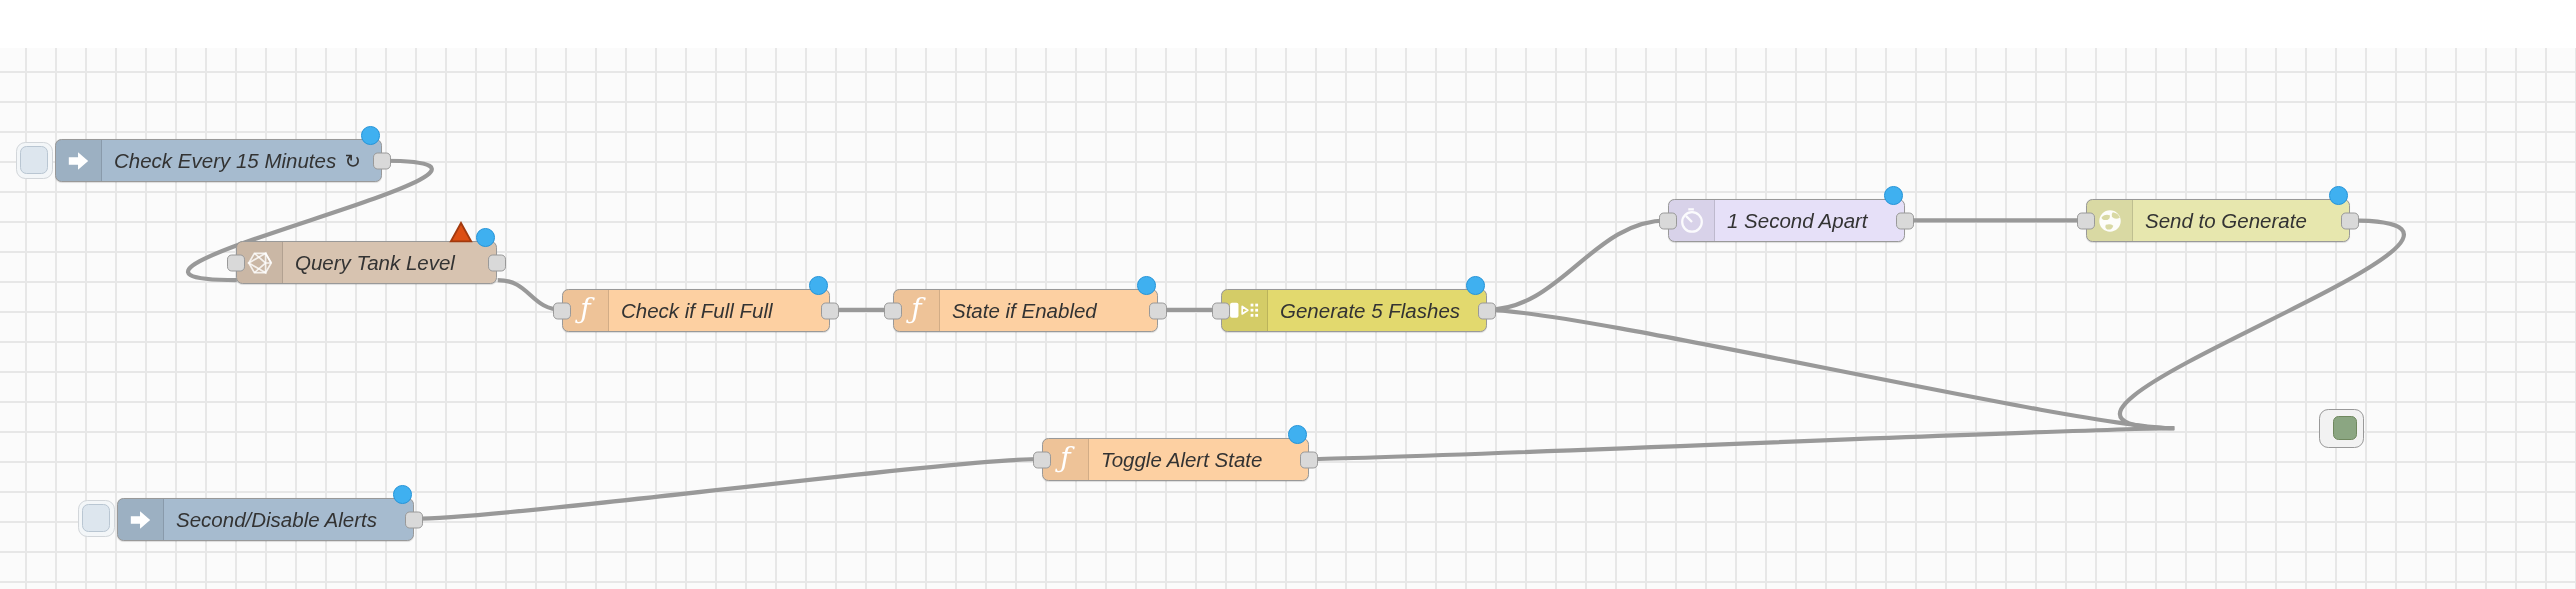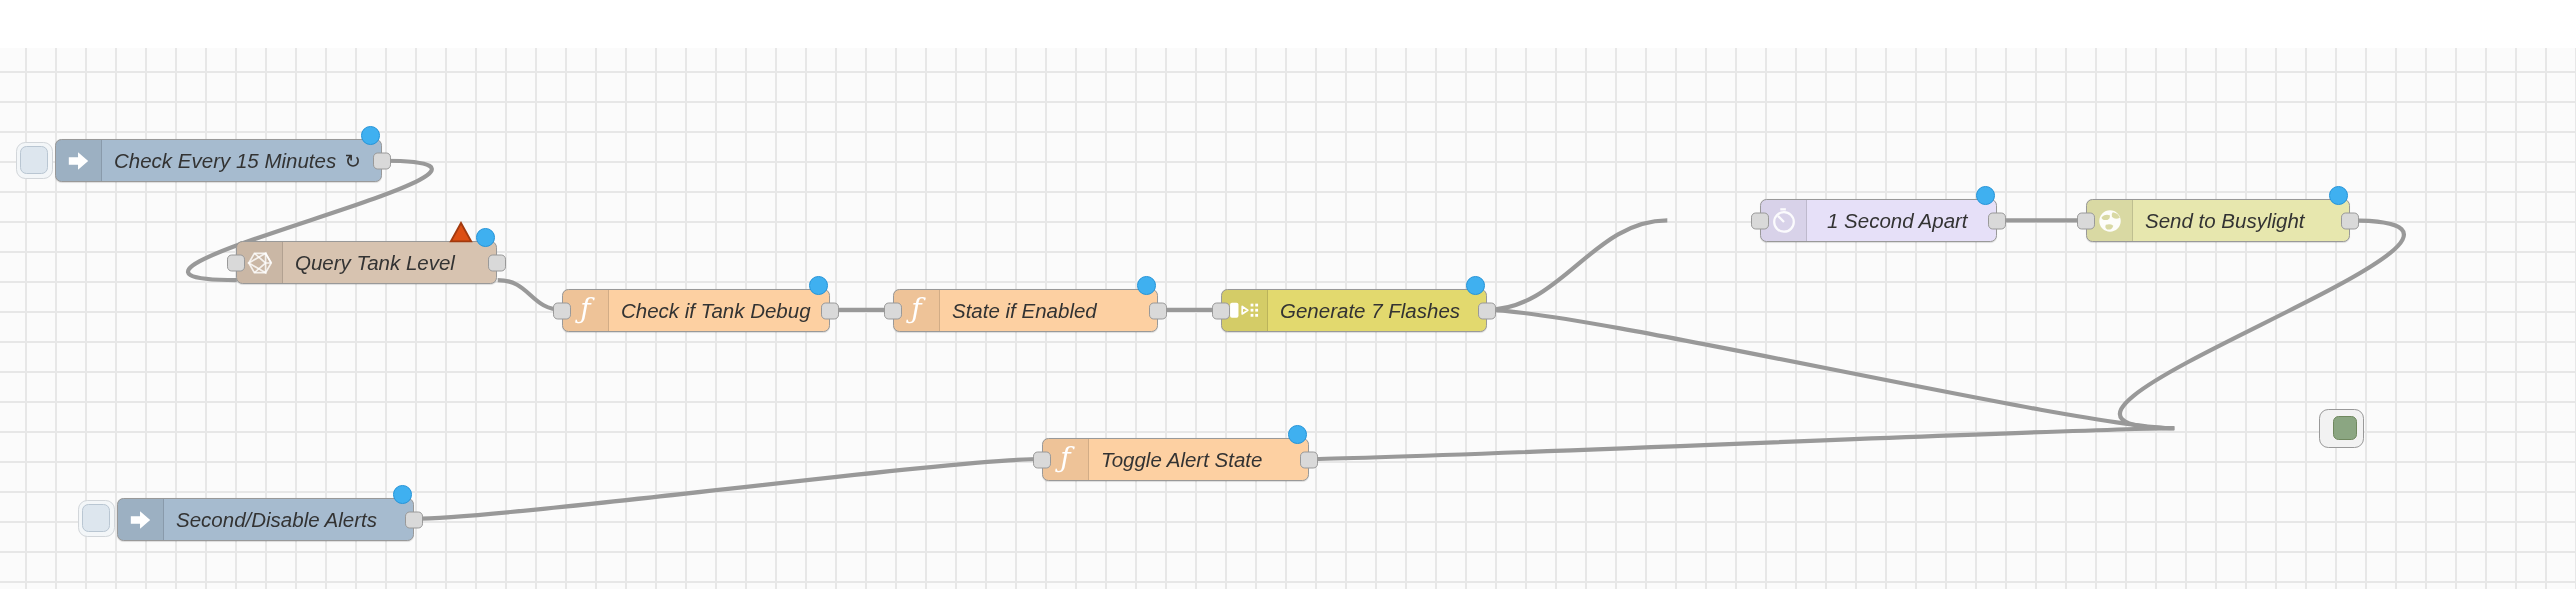--- a/index.html
+++ b/index.html
@@ -128,21 +128,21 @@
     <div class="changed-dot"></div>
     <svg class="error-triangle" width="24" height="22.4" viewBox="0 0 26 24">
       <polygon points="13,2 24,22 2,22" fill="#dd4f13" stroke="#a23a0e" stroke-width="2"></polygon>
     </svg>
   </div>
 
   <div class="node fill-function" style="left:562px;top:241px;width:268px;">
     <div class="icon-region icon-left">
         <span class="fn-glyph">ƒ</span>
       </div>
-    <div class="label"><span>Check if Tank Debug</span></div>
+    <div class="label"><span>Check if Full Full</span></div>
     <div class="port port-in"></div>
     <div class="port port-out"></div>
     <div class="changed-dot"></div>
   </div>
 
   <div class="node fill-function" style="left:893px;top:241px;width:265px;">
     <div class="icon-region icon-left">
         <span class="fn-glyph">ƒ</span>
       </div>
     <div class="label"><span>State if Enabled</span></div>
@@ -159,27 +159,27 @@
         <g fill="#fff">
           <rect x="23" y="5" width="3" height="3"></rect>
             <rect x="28" y="5" width="3" height="3"></rect>
           <rect x="23" y="10.5" width="3" height="3"></rect>
             <rect x="28" y="10.5" width="3" height="3"></rect>
           <rect x="23" y="16" width="3" height="3"></rect>
             <rect x="28" y="16" width="3" height="3"></rect>
         </g>
       </svg>
     </div>
-    <div class="label"><span>Generate 7 Flashes</span></div>
-    <div class="port port-in"></div>
-    <div class="port port-out"></div>
-    <div class="changed-dot"></div>
-  </div>
-
-  <div class="node fill-delay" style="left:1760px;top:151px;width:237px;gap:8px;">
+    <div class="label"><span>Generate 5 Flashes</span></div>
+    <div class="port port-in"></div>
+    <div class="port port-out"></div>
+    <div class="changed-dot"></div>
+  </div>
+
+  <div class="node fill-delay" style="left:1668px;top:151px;width:237px;">
     <div class="icon-region icon-left">
       <svg width="28" height="28" viewBox="0 0 30 30" fill="none" stroke="#fff" stroke-opacity="0.9" stroke-width="2.4">
         <circle cx="15" cy="16" r="10.5"></circle>
         <path d="M15,16 L8.5,9.5"></path>
         <path d="M11,2.5 L17,2.5"></path>
       </svg>
     </div>
     <div class="label"><span>1 Second Apart</span></div>
     <div class="port port-in"></div>
     <div class="port port-out"></div>
@@ -190,21 +190,21 @@
     <div class="icon-region icon-left">
       <svg width="28" height="28" viewBox="0 0 30 30">
         <circle cx="15" cy="15" r="11.5" fill="#fff" fill-opacity="0.95"></circle>
         <g fill="#d9d9a4">
           <path d="M6,11 q4,-4 9,-2 q0,5 -5,5 q-4,0 -4,-3 z"></path>
           <path d="M18,5.5 q6,1 7.5,6 q-5,2.5 -8.5,-1 q-1,-3 1,-5 z"></path>
           <path d="M10.5,19 q5,-1.5 8,1 q-1.5,5 -6.5,4 q-3,-1.5 -1.5,-5 z"></path>
         </g>
       </svg>
     </div>
-    <div class="label"><span>Send to Busylight</span></div>
+    <div class="label"><span>Send to Generate</span></div>
     <div class="port port-in"></div>
     <div class="port port-out"></div>
     <div class="changed-dot"></div>
   </div>
 
 
   <div class="node fill-function" style="left:1042px;top:390px;width:267px;">
     <div class="icon-region icon-left">
         <span class="fn-glyph">ƒ</span>
       </div>

